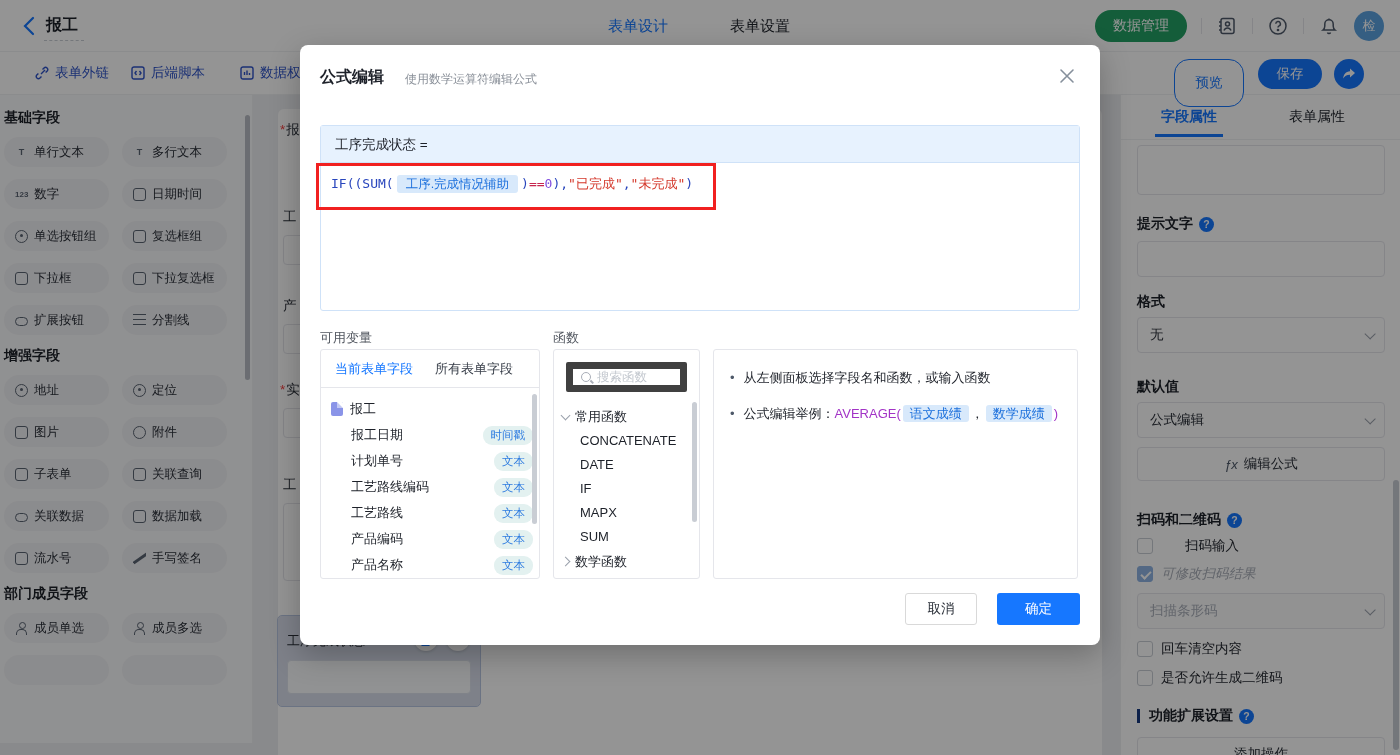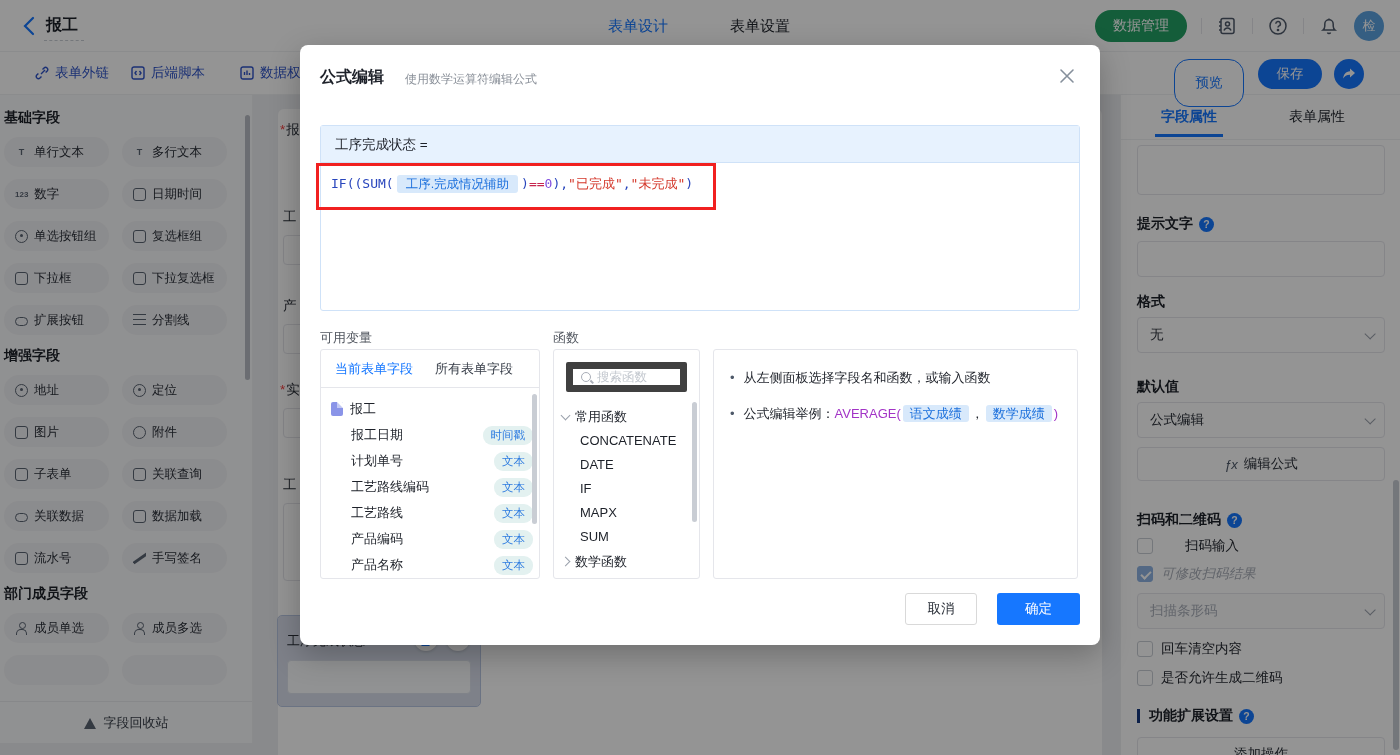--- a/index.html
+++ b/index.html
@@ -350,24 +350,20 @@
       </div>
     <div class="pill">
         <span class="ic ic-person"></span>
         <span>成员多选</span>
       </div>
     <div class="pill"></div>
     <div class="pill"></div>
   </div>
 
   <div class="sb-scroll"></div>
-  <div class="recycle-bar">
-    <span class="ic ic-tri"></span>
-    <span>字段回收站</span>
-  </div>
 </div>
 
 <div class="canvas">
   <div class="canvas-card"></div>
   <div class="frag" style="left:27px;top:26px;"><span class="req">*</span><span>报</span></div>
   <div class="frag" style="left:30px;top:113px;">工</div>
   <div class="frag-input" style="left:30px;top:140px;"></div>
   <div class="frag" style="left:30px;top:202px;">产</div>
   <div class="frag-input" style="left:30px;top:229px;"></div>
   <div class="frag" style="left:27px;top:286px;"><span class="req">*</span><span>实</span></div>

